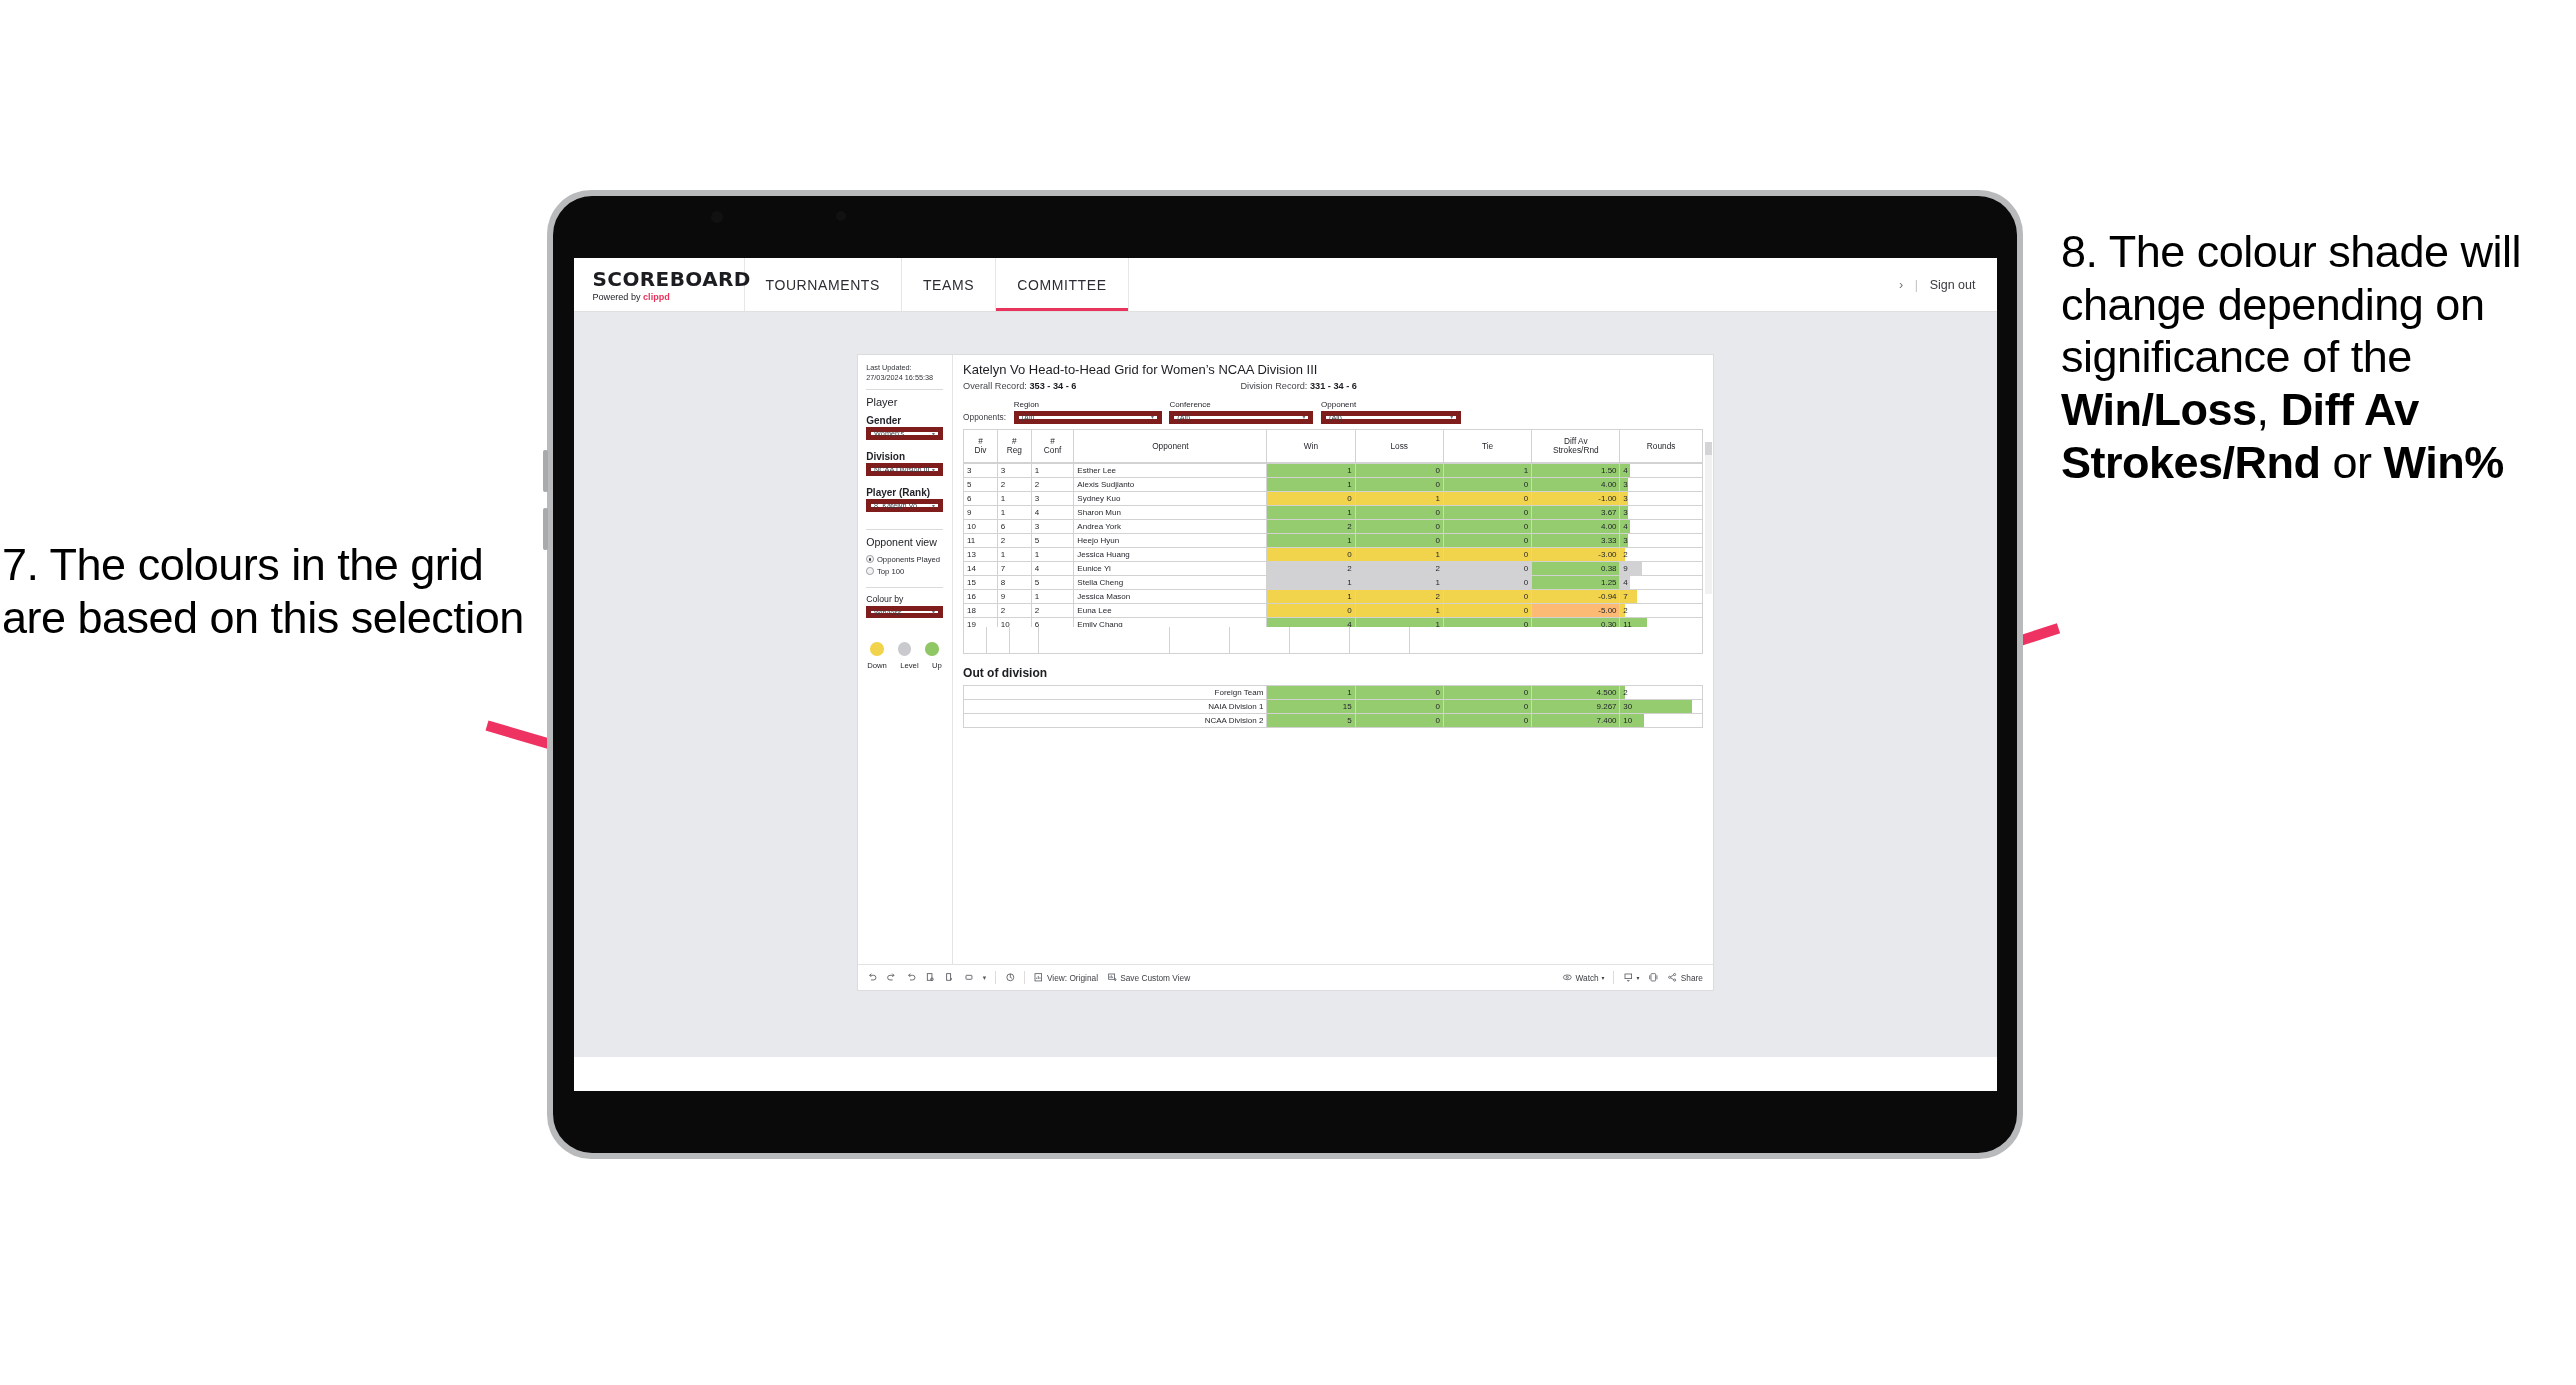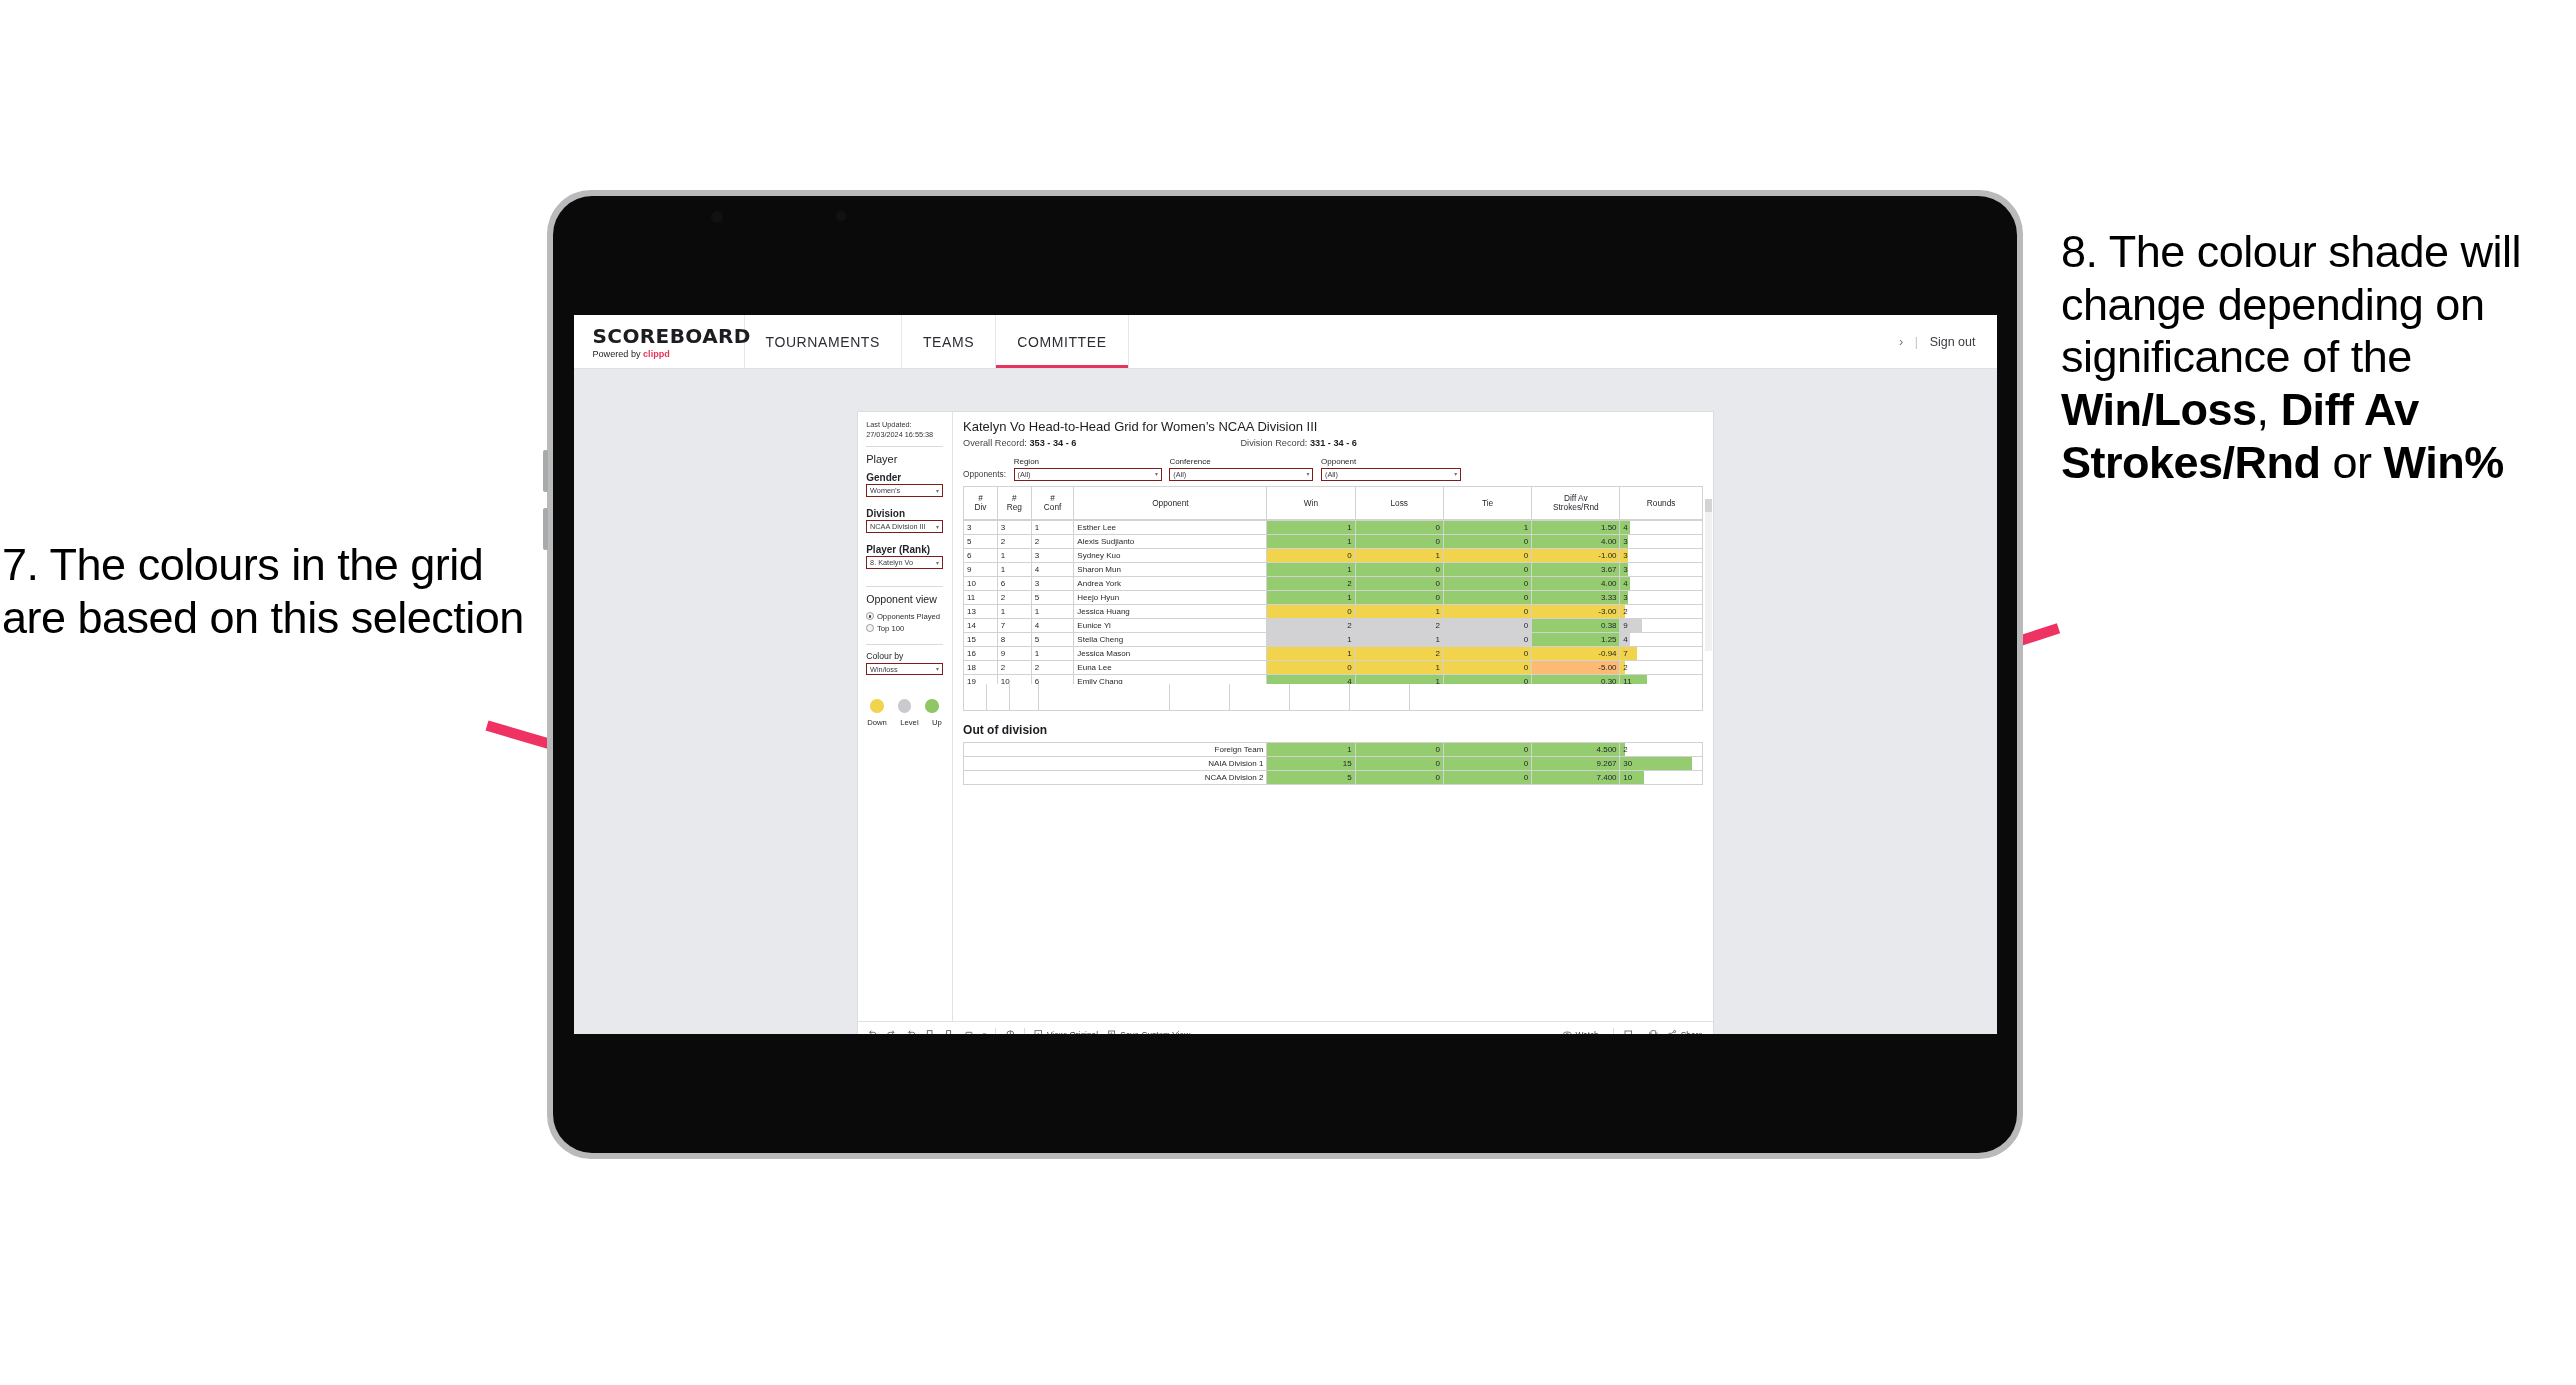--- a/index.html
+++ b/index.html
@@ -39,21 +39,21 @@
     background: #0a0a0a;
     border-radius: 39px;
     padding: 21px 13.5px;
     display: flex; align-items: center; justify-content: center;
   }
   
   .bezel-dot { position: absolute; background: #111; border-radius: 50%; }
   .side-btn  { position: absolute; background: #a9aaac; border-radius: 1.9px; }
 
   #screen {
-    width: 1423px; height: 719px;
+    width: 1423px; height: 833px;
     background: #ffffff;
     overflow: hidden;
     position: relative;
   }
 
   
   #topbar {
     height: 54px;
     background: #fff;
     border-bottom: 1px solid #e0e0e0;
@@ -145,21 +145,21 @@
     color: #2b2d33;
     display: flex; flex-direction: column;
   }
   .lastupd { font-size: 7.3px; color: #33353a; line-height: 1.35; }
   .hr { border-top: 1px solid #dadada; margin: 6.7px 0 5.8px 0; }
   .panel-h { font-size: 11px; font-weight: normal; color: #1b1d21; margin-bottom: 6.7px; }
   .panel-h.small { font-size: 10.6px; }
   .fld-label { font-size: 10px; font-weight: bold; color: #1f2126; margin-bottom: 1.9px; }
   .sel {
     height: 12.5px;
-    border: 1px solid #7f1d1d;
+    border: 5px solid #7f1d1d;
     background: #fff;
     display: flex; align-items: center;
     padding: 0 2.9px;
     font-size: 7.3px;
     color: #3a3c42;
     margin-bottom: 10.6px;
     cursor: pointer;
   }
   .sel .caret { margin-left: auto; font-size: 5.8px; color: #6e7076; }
 

